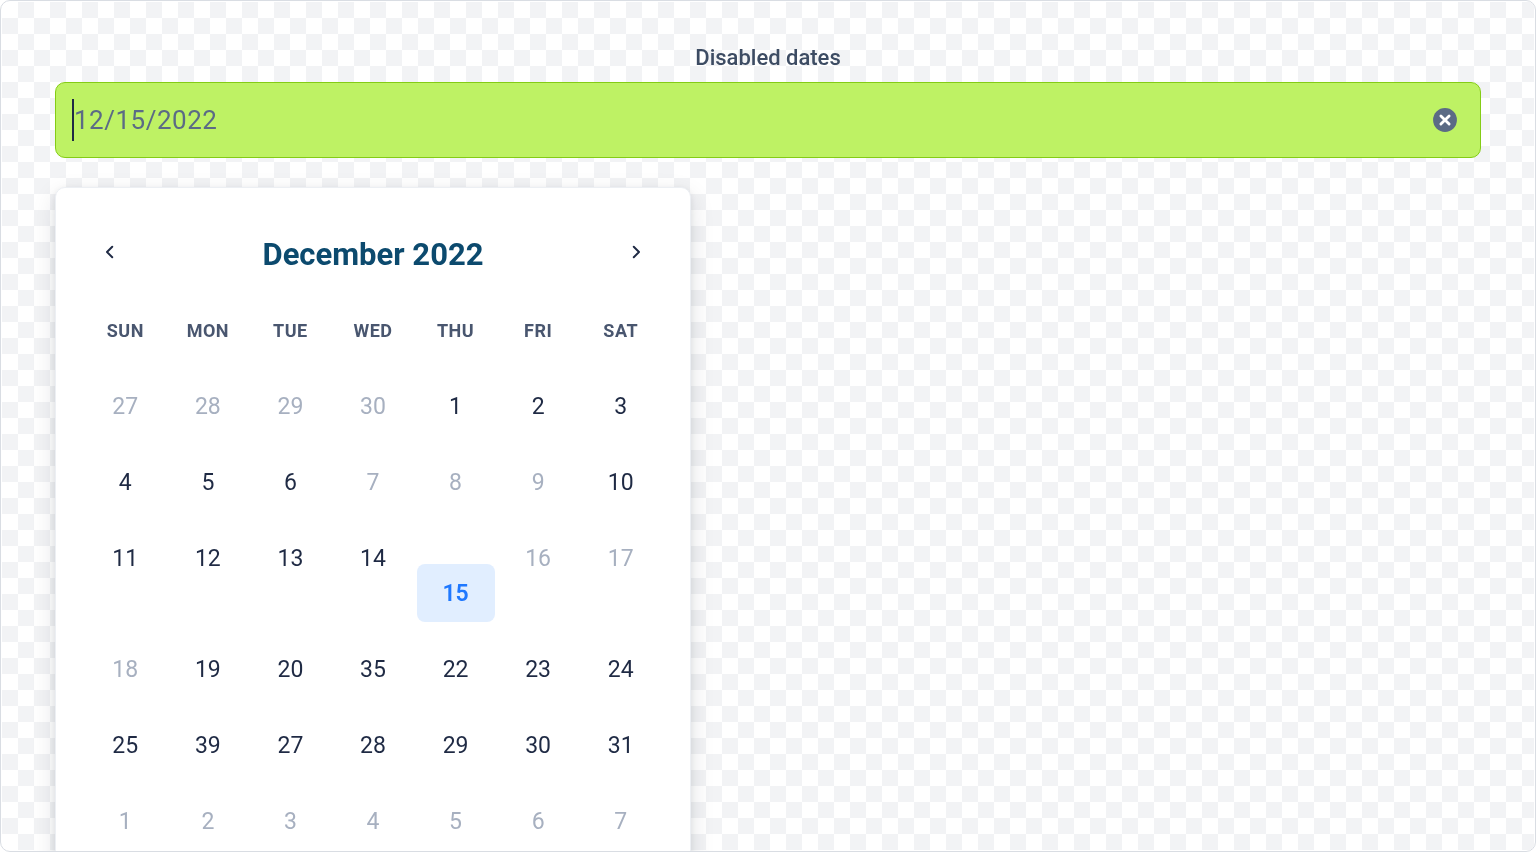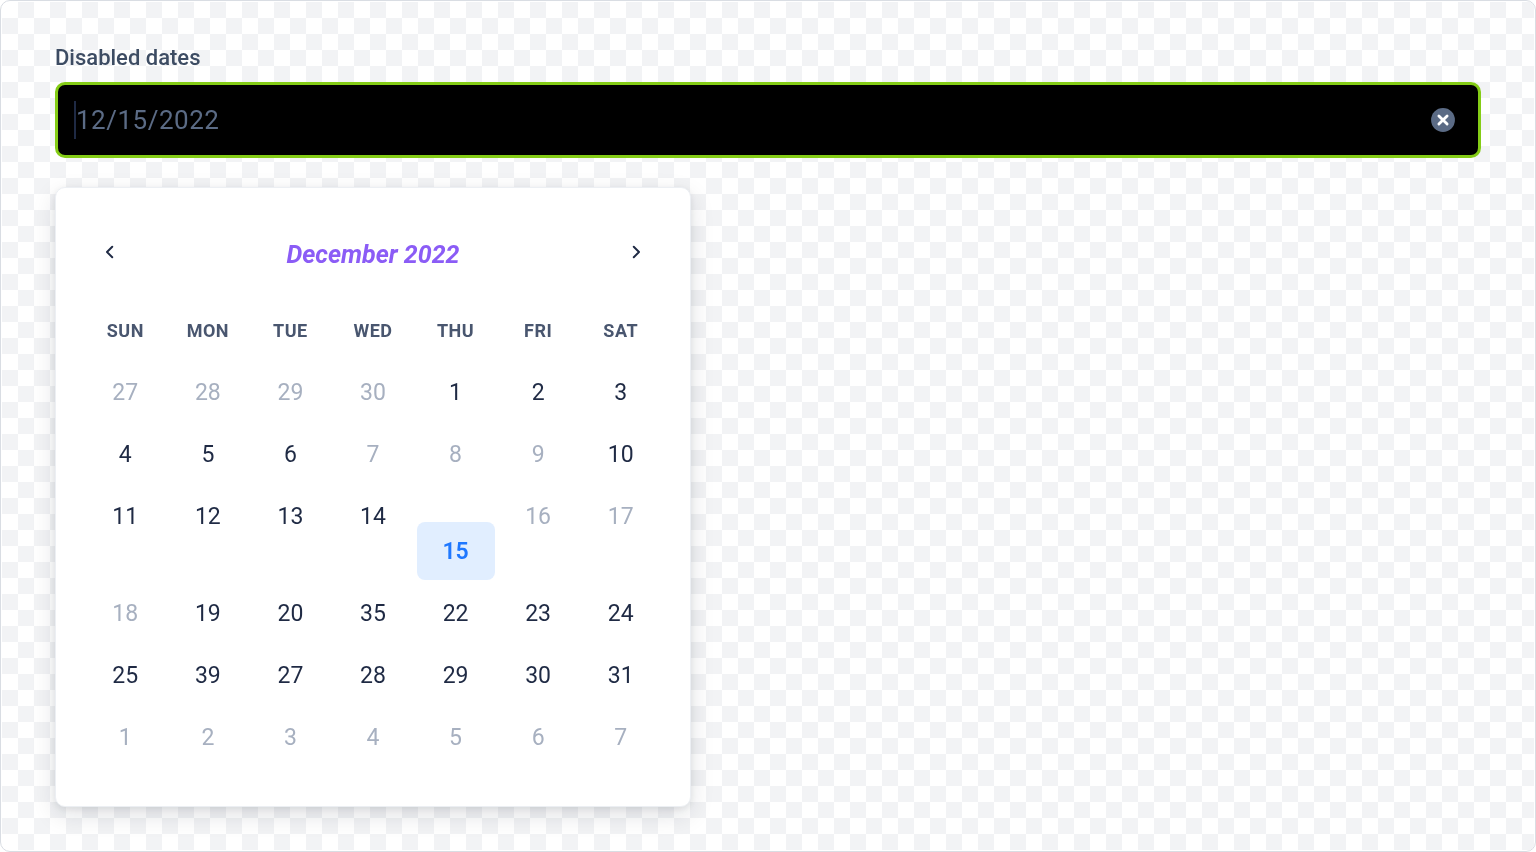--- a/index.html
+++ b/index.html
@@ -32,27 +32,28 @@
     position: absolute;
     top: 44px;
     left: 54px;
     right: 54px;
   }
   .field-label {
     font-size: 22px;
     font-weight: 500;
     color: #3d4c63;
     margin-bottom: 12px;
+    text-align: center;
   }
   .date-input {
     position: relative;
     width: 100%;
     height: 76px;
-    background: #000000;
-    border: 3px solid #84cc16;
+    background: #bef264;
+    border: 1px solid #84cc16;
     border-radius: 10px;
     display: flex;
     align-items: center;
     padding: 0 18px;
   }
   .date-input .caret {
     position: absolute;
     left: 16px;
     top: 16px;
     bottom: 16px;
@@ -100,29 +101,28 @@
     height: 40px;
     display: flex;
     align-items: center;
     justify-content: center;
     color: #1f2a44;
     cursor: pointer;
     border-radius: 6px;
   }
   .cal-nav svg { width: 18px; height: 18px; stroke: currentColor; stroke-width: 2.6; fill: none; stroke-linecap: round; stroke-linejoin: round; }
   .cal-title {
-    font-size: 25px;
+    font-size: 31px;
     font-weight: 700;
-    color: #8b5cf6;
-    font-style: italic;
+    color: #0c4a6e;
   }
   .cal-grid {
     display: grid;
     grid-template-columns: repeat(7, 1fr);
-    row-gap: 4px;
+    row-gap: 18px;
     margin-top: 10px;
   }
   .cal-dow {
     text-align: center;
     font-size: 18px;
     font-weight: 700;
     color: #49566f;
     letter-spacing: 0.5px;
     padding: 12px 0 18px;
   }

